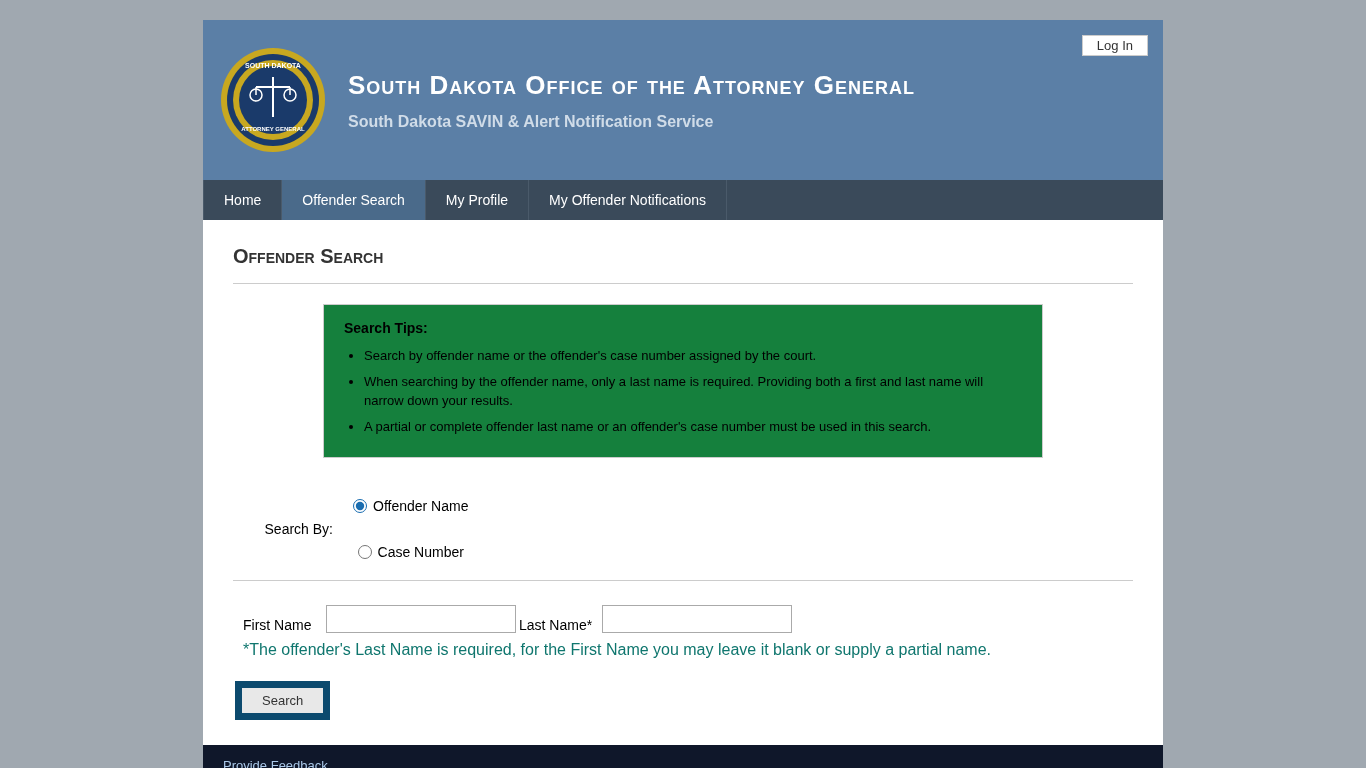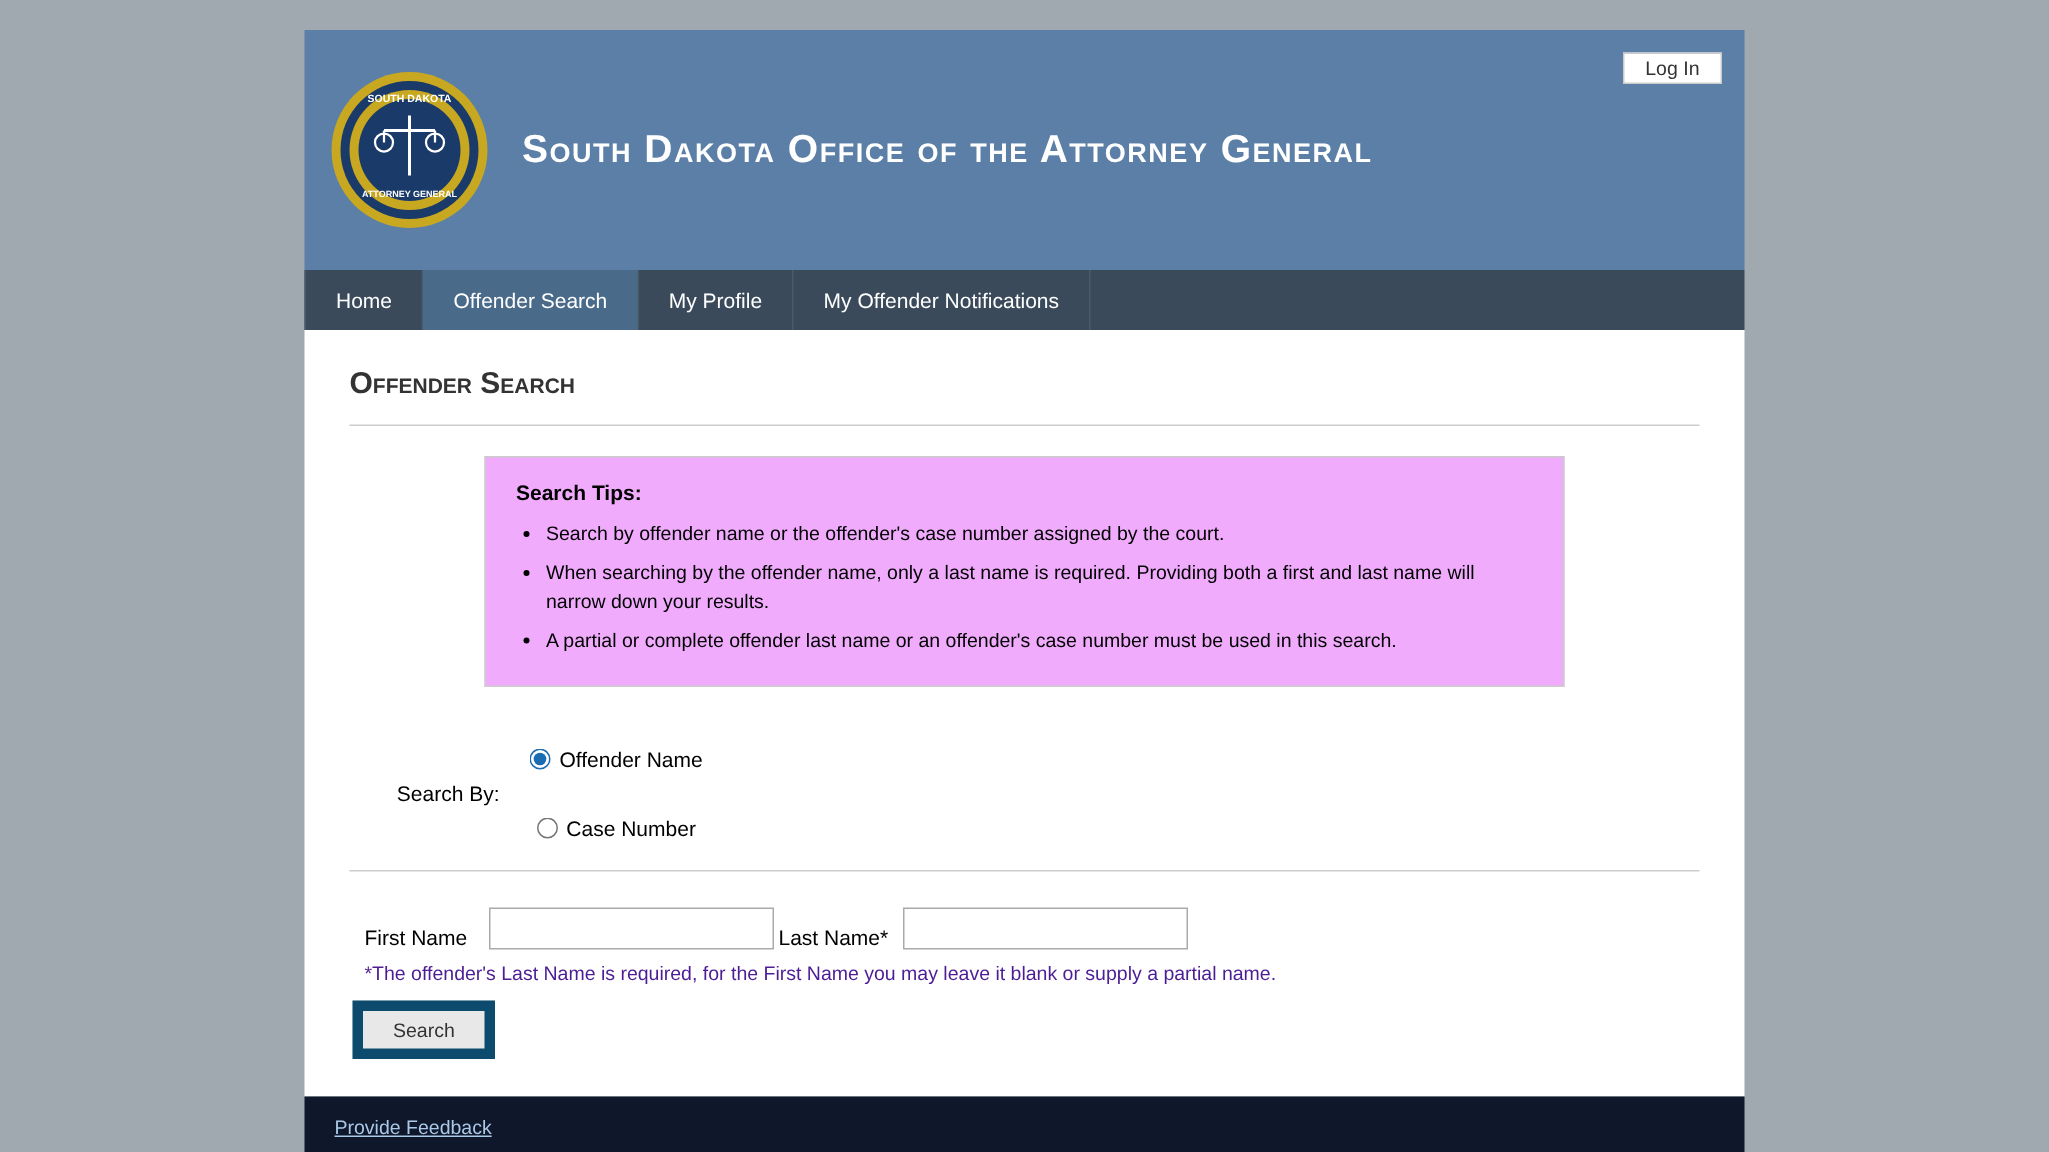--- a/index.html
+++ b/index.html
@@ -99,21 +99,21 @@
       border-top: 1px solid #ccc;
       margin: 5px 0 20px 0;
     }
 
     
     .tips-box {
       border: 1px solid #ccc;
       padding: 15px 20px;
       margin: 0 auto 30px auto;
       max-width: 720px;
-      background: #f0abfc;
+      background: #15803d;
     }
     .tips-title {
       font-weight: bold;
       margin-bottom: 10px;
       font-size: 14px;
     }
     .tips-list {
       padding-left: 20px;
     }
     .tips-list li {
@@ -174,24 +174,24 @@
       min-width: 80px;
     }
     .field-input {
       border: 1px solid #aaa;
       padding: 4px 6px;
       font-size: 13px;
       width: 190px;
       height: 28px;
     }
     .hint-text {
-      font-size: 13px;
-      color: #4c1d95;
+      font-size: 16px;
+      color: #0f766e;
       margin-left: 10px;
-      margin-bottom: 11px;
+      margin-bottom: 22px;
     }
 
     
     .search-btn {
       background: #e8e8e8;
       border: 7px solid #0c4a6e;
       padding: 5px 20px;
       font-size: 13px;
       cursor: pointer;
       margin-left: 2px;
@@ -234,20 +234,21 @@
         <circle cx="72" cy="50" r="6" fill="none" stroke="white" stroke-width="1.5"></circle>
         <line x1="38" y1="42" x2="38" y2="50" stroke="white" stroke-width="1.5"></line>
         <line x1="72" y1="42" x2="72" y2="50" stroke="white" stroke-width="1.5"></line>
 
         <text x="55" y="23" text-anchor="middle" font-size="7" fill="white" font-weight="bold">SOUTH DAKOTA</text>
         <text x="55" y="86" text-anchor="middle" font-size="6" fill="white" font-weight="bold">ATTORNEY GENERAL</text>
       </svg>
     </div>
     <div class="header-text">
       <div class="header-title">South Dakota Office of the Attorney General</div>
+      <div class="header-subtitle">South Dakota SAVIN &amp; Alert Notification Service</div>
     </div>
     <button class="login-btn">Log In</button>
   </div>
 
   <nav class="nav-bar">
     <a class="nav-item">Home</a>
     <a class="nav-item active">Offender Search</a>
     <a class="nav-item">My Profile</a>
     <a class="nav-item">My Offender Notifications</a>
   </nav>

